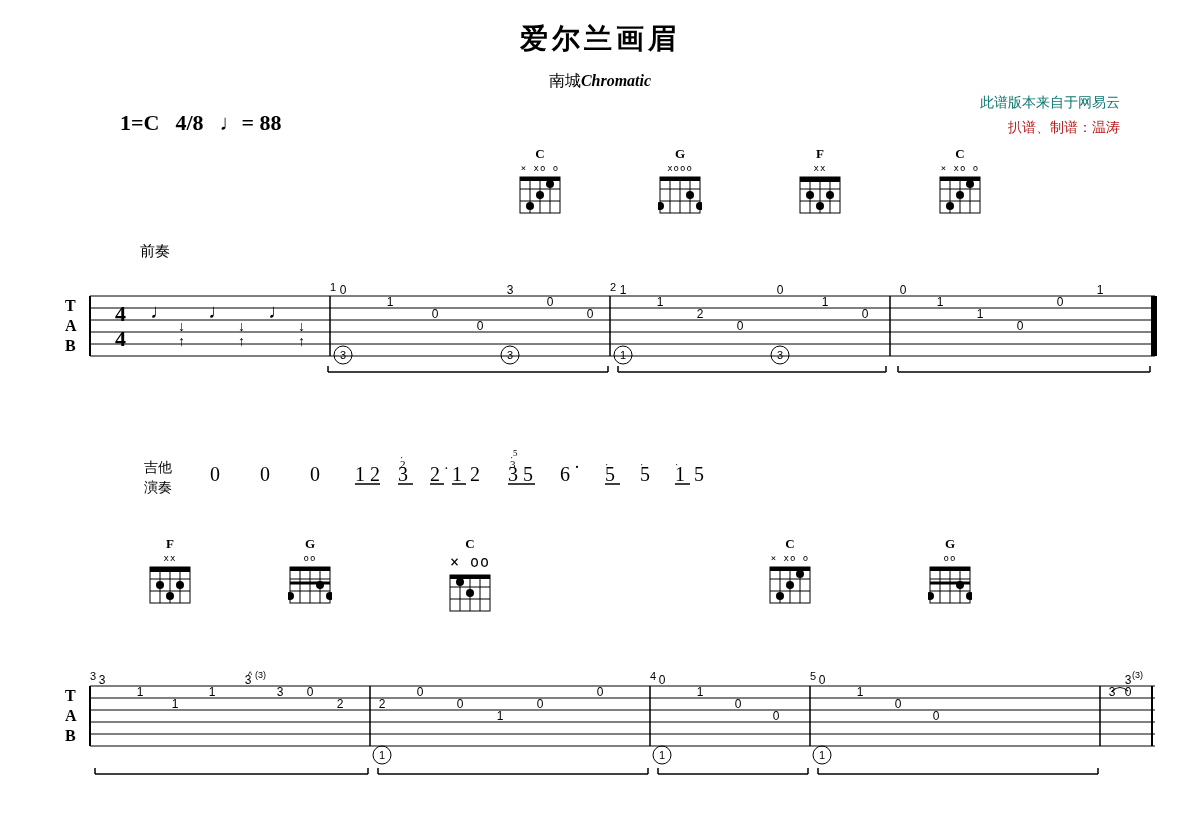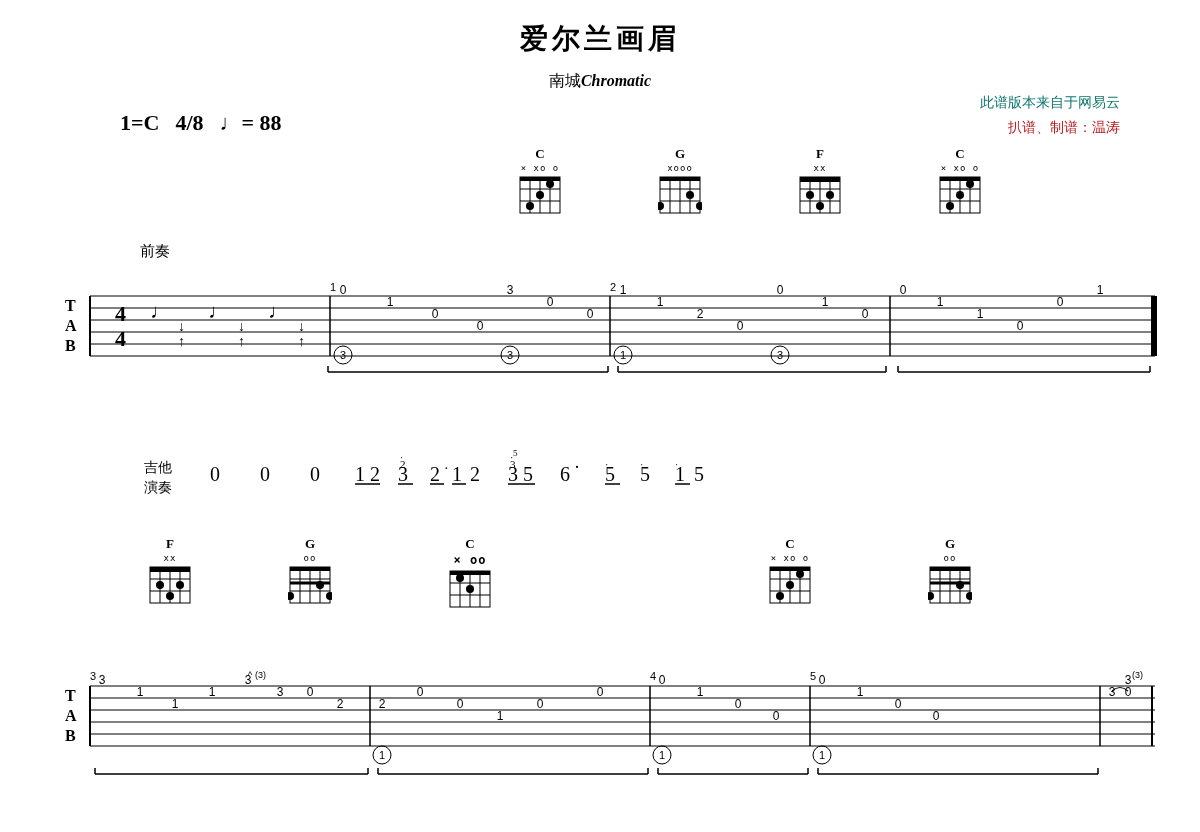--- a/index.html
+++ b/index.html
@@ -369,21 +369,21 @@
         <circle cx="32" cy="22" r="4" fill="#000"></circle>
         <circle cx="2" cy="33" r="4" fill="#000"></circle>
         <circle cx="42" cy="33" r="4" fill="#000"></circle>
 
         <line x1="2" y1="20" x2="42" y2="20" stroke="#000" stroke-width="3"></line>
       </svg>
     </div>
 
     <div class="chord-svg-group" style="left:388px; top:0px;">
       <div class="chord-svg-name">C</div>
-      <div style="font-size:12px; letter-spacing:1px; font-family:monospace;font-weight:bold;">× oo</div>
+      <div style="font-size:15px; letter-spacing:1px; font-family:monospace;">× oo</div>
       <svg width="44" height="44">
         <rect x="2" y="4" width="40" height="36" fill="none" stroke="#000" stroke-width="1"></rect>
         <rect x="2" y="4" width="40" height="4" fill="#000"></rect>
         <line x1="12" y1="4" x2="12" y2="40" stroke="#000" stroke-width="1"></line>
         <line x1="22" y1="4" x2="22" y2="40" stroke="#000" stroke-width="1"></line>
         <line x1="32" y1="4" x2="32" y2="40" stroke="#000" stroke-width="1"></line>
         <line x1="2" y1="16" x2="42" y2="16" stroke="#000" stroke-width="1"></line>
         <line x1="2" y1="28" x2="42" y2="28" stroke="#000" stroke-width="1"></line>
         <circle cx="12" cy="11" r="4" fill="#000"></circle>
         <circle cx="22" cy="22" r="4" fill="#000"></circle>

